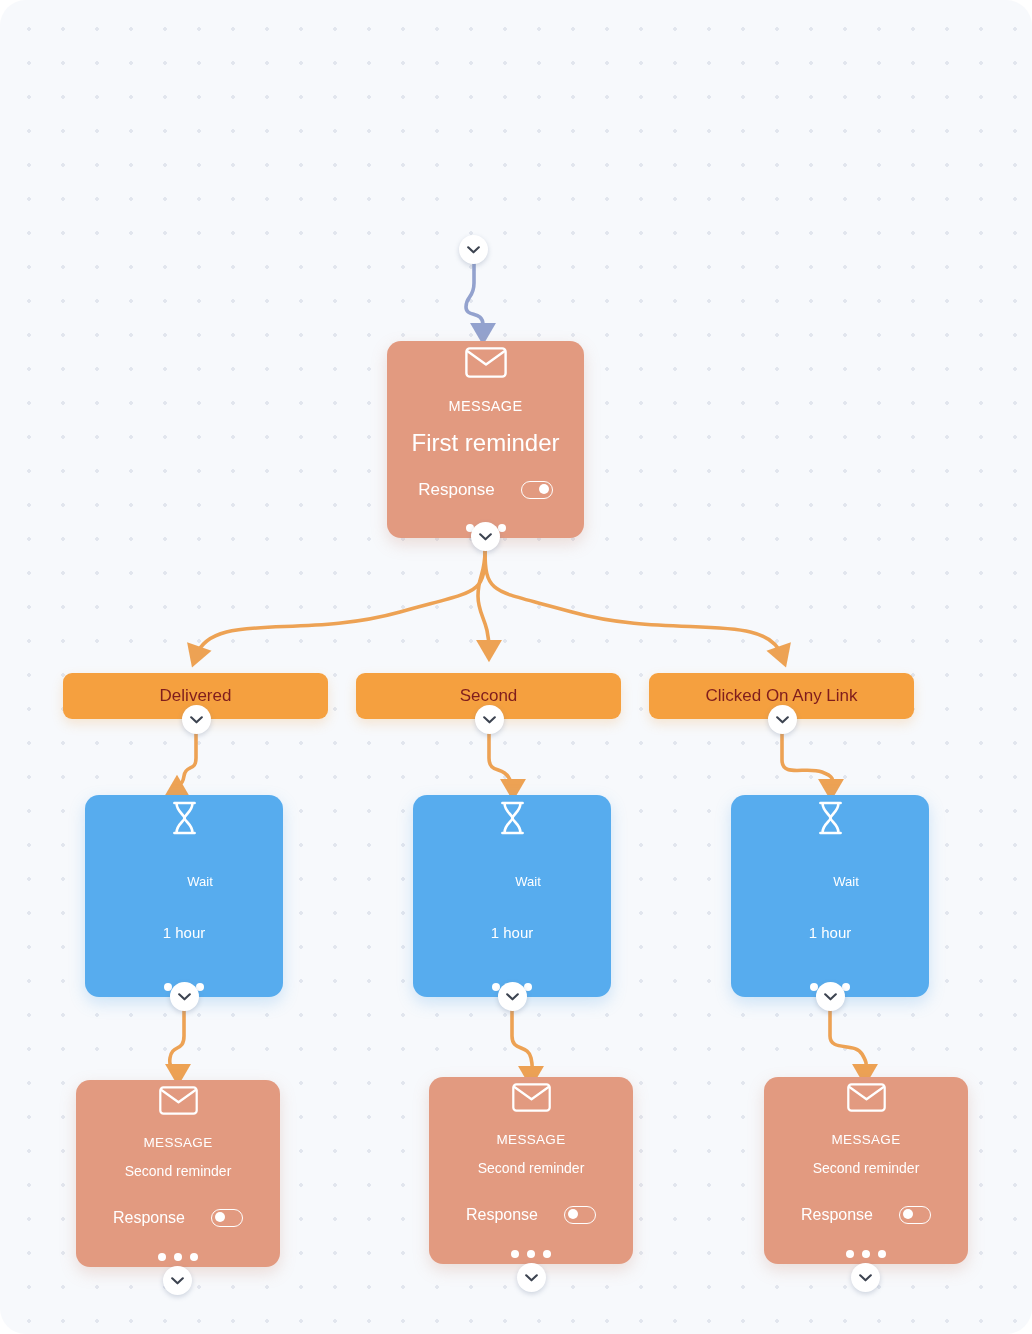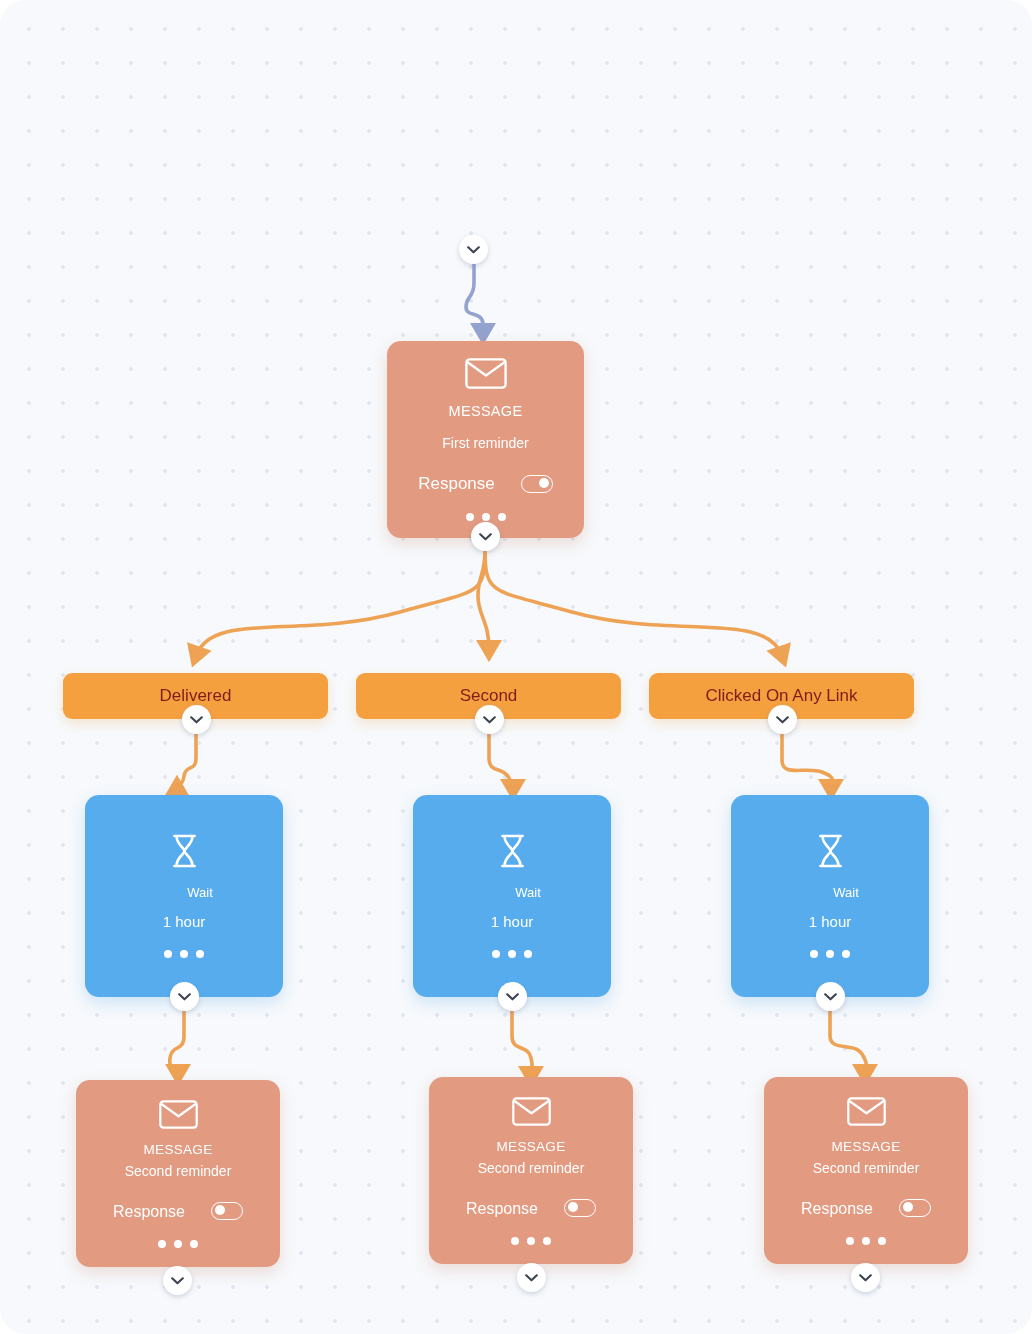--- a/index.html
+++ b/index.html
@@ -70,40 +70,40 @@
     font-size: 20px;
     line-height: 26px;
     margin-top: 12px;
     font-weight: 400;
   }
   .node-trigger .dots { margin-top: 20px; }
 
   
   .node-card {
     border-radius: 14px;
-    justify-content: center;
+    justify-content: space-between;
     padding: 6px 12px;
   }
   .node-message {
     background: #e29a80;
     box-shadow: 0 6px 16px rgba(200,140,115,0.26);
   }
   .node-wait {
     background: #57acee;
     box-shadow: 0 6px 16px rgba(85,165,230,0.26);
   }
 
   .node-kind {
     font-size: 14.5px;
     letter-spacing: 0.3px;
     line-height: 19px;
     margin-top: 9px;
   }
   .node-title {
-    font-size: 14px;
+    font-size: 24px;
     line-height: 24px;
     margin-top: 10px;
   }
   .node-kind-sm { font-size: 13.5px; letter-spacing: 0.3px; line-height: 18px; margin-top: 8px; }
   .node-title-sm { font-size: 14px; line-height: 23px; margin-top: 1px; }
   .wait-kind { font-size: 13px; line-height: 20px; margin-top: 11px; margin-left: 32px; }
   .wait-value { font-size: 15px; line-height: 20px; margin-top: 9px; }
 
   
   .response-row {

